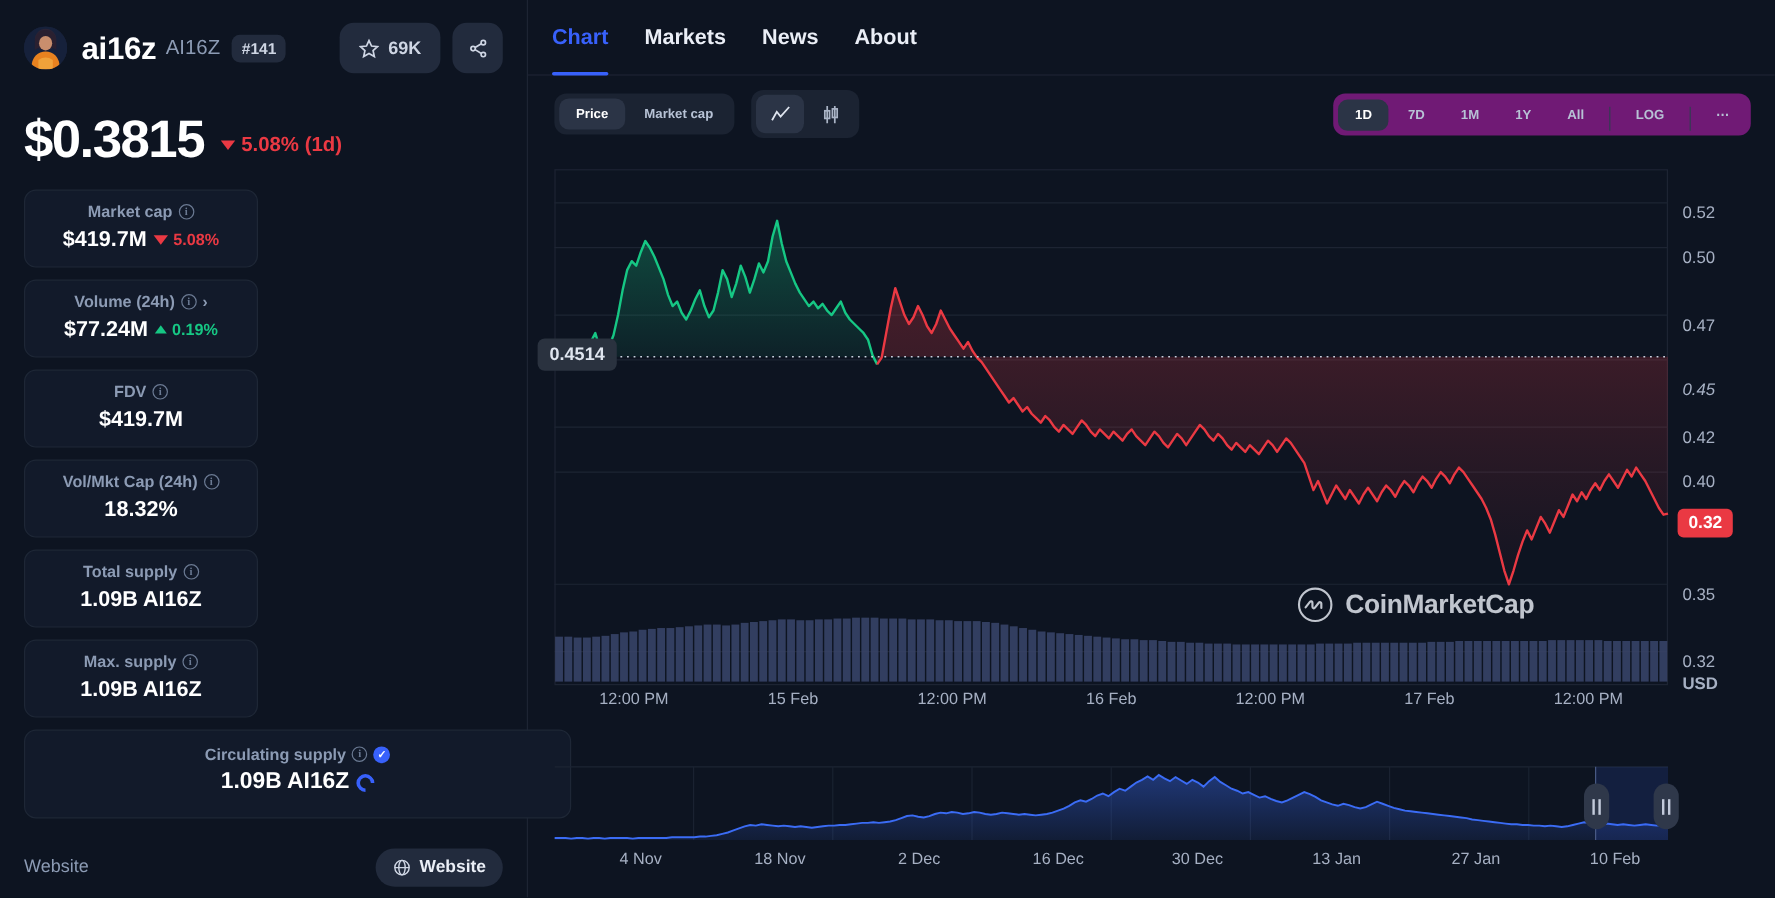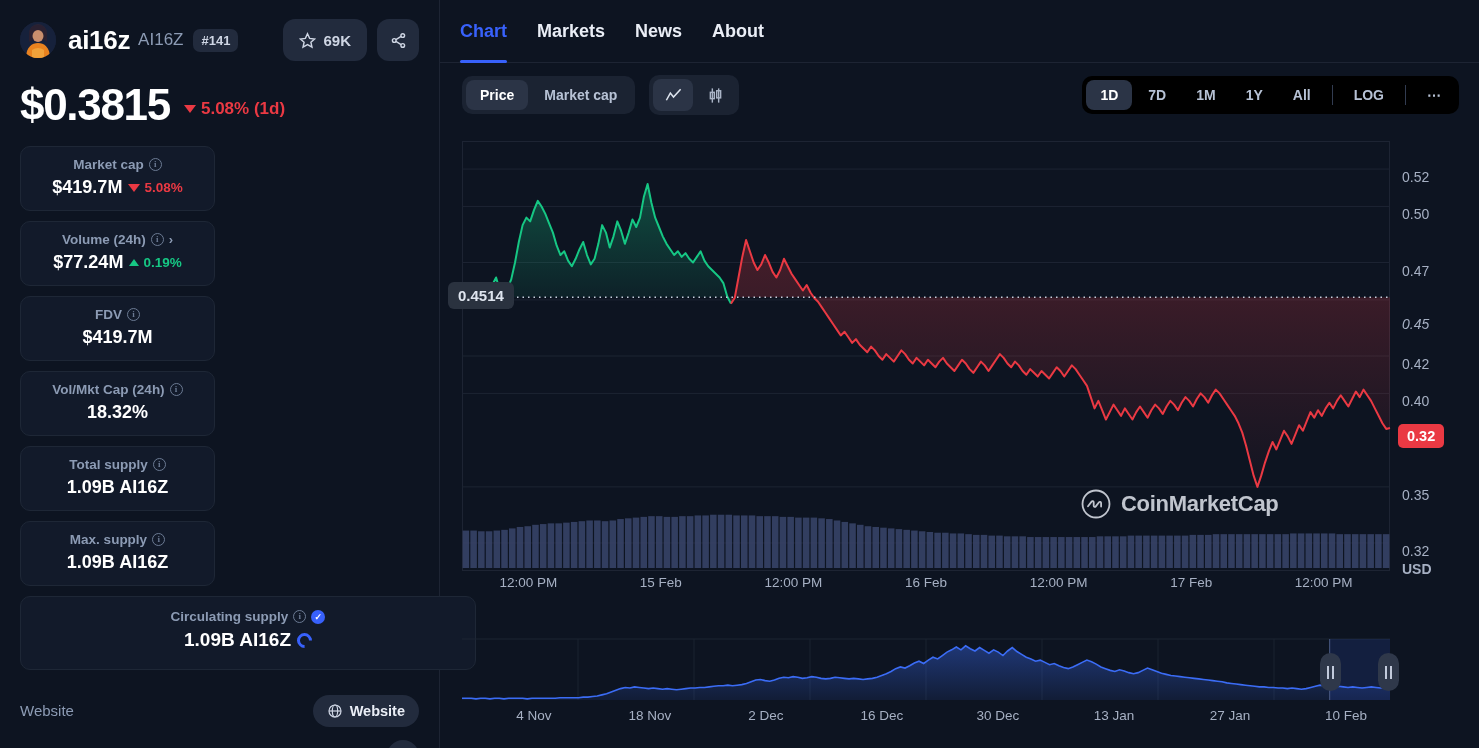--- a/index.html
+++ b/index.html
@@ -35,21 +35,21 @@
   .hdr-actions { margin-left: auto; display: flex; gap: 10px; }
   .pill-btn {
     background: #222b3d; border-radius: 12px; height: 42px;
     display: flex; align-items: center; justify-content: center;
     gap: 7px; color: #cfd6e4; font-size: 15px; font-weight: 600;
     border: none; cursor: pointer;
   }
   .watch-btn { padding: 0 16px; }
   .share-btn { width: 42px; }
 
-  .price-row { display: flex; align-items: flex-end; margin-top: 0; }
+  .price-row { display: flex; align-items: flex-end; margin-top: 12px; }
   .price { font-size: 44px; font-weight: 700; letter-spacing: -1.3px; }
   .change { display: flex; align-items: center; gap: 5px; margin: 0 0 11px 14px;
             font-size: 17px; font-weight: 700; color: #ea3943; }
   .tri-down { width: 0; height: 0; border-left: 6px solid transparent;
               border-right: 6px solid transparent; border-top: 8px solid #ea3943; }
   .tri-up { width: 0; height: 0; border-left: 5px solid transparent;
             border-right: 5px solid transparent; border-bottom: 7px solid #16c784; }
 
   
   .stats { margin-top: 16px; display: flex; flex-wrap: wrap; gap: 10px; }
@@ -110,29 +110,29 @@
   .tab { font-size: 18px; font-weight: 700; color: #eaeef6; cursor: pointer;
          height: 63px; display: flex; align-items: center; position: relative; }
   .tab.active { color: #3861fb; }
   .tab.active::after {
     content: ""; position: absolute; left: 0; right: 0; bottom: 0;
     height: 3px; background: #3861fb; border-radius: 2px;
   }
 
   .chart-toolbar { display: flex; align-items: center; padding: 12px 20px 0 22px; }
   .seg { background: #1b2332; border-radius: 10px; padding: 4px; display: flex; gap: 2px; }
-  .seg-btn { padding: 7px 14px; border-radius: 8px; font-size: 14px;
+  .seg-btn { padding: 7px 14px; border-radius: 8px; font-size: 11px;
              font-weight: 600; color: #b7c2d5; cursor: pointer; }
   .seg-btn.active { background: #2b3446; color: #fff; }
   .icon-seg { margin-left: 14px; }
   .icon-btn { width: 40px; height: 32px; border-radius: 8px;
               display: flex; align-items: center; justify-content: center; cursor: pointer; }
   .icon-btn.active { background: #2b3446; }
-  .range-seg { margin-left: auto; background: #000000; border-radius: 10px;
-               padding: 4px; display: flex; align-items: center; gap: 2px; }
+  .range-seg { margin-left: auto; background: #701a75; border-radius: 10px;
+               padding: 4px; display: flex; align-items: flex-end; gap: 2px; }
   .divider-v { width: 1px; height: 20px; background: #323c51; margin: 0 5px; }
 
   .chart-area { position: absolute; left: 0; top: 133px; width: 1039px; height: 615px; }
   .plot-frame { position: absolute; left: 22px; top: 8px; width: 928px; height: 430px;
                 border: 1px solid #1d2433; }
   .y-labels { position: absolute; left: 950px; top: 8px; width: 89px; height: 480px; }
   .y-lab { position: absolute; left: 12px; font-size: 14px; color: #a6b0c3; font-weight: 500; }
   .price-badge { position: absolute; left: 8px; background: #ea3943; color: #fff;
                  font-size: 14.5px; font-weight: 700; border-radius: 5px; padding: 4px 9px; }
   .usd-lab { position: absolute; left: 12px; top: 420px; font-size: 14px;

